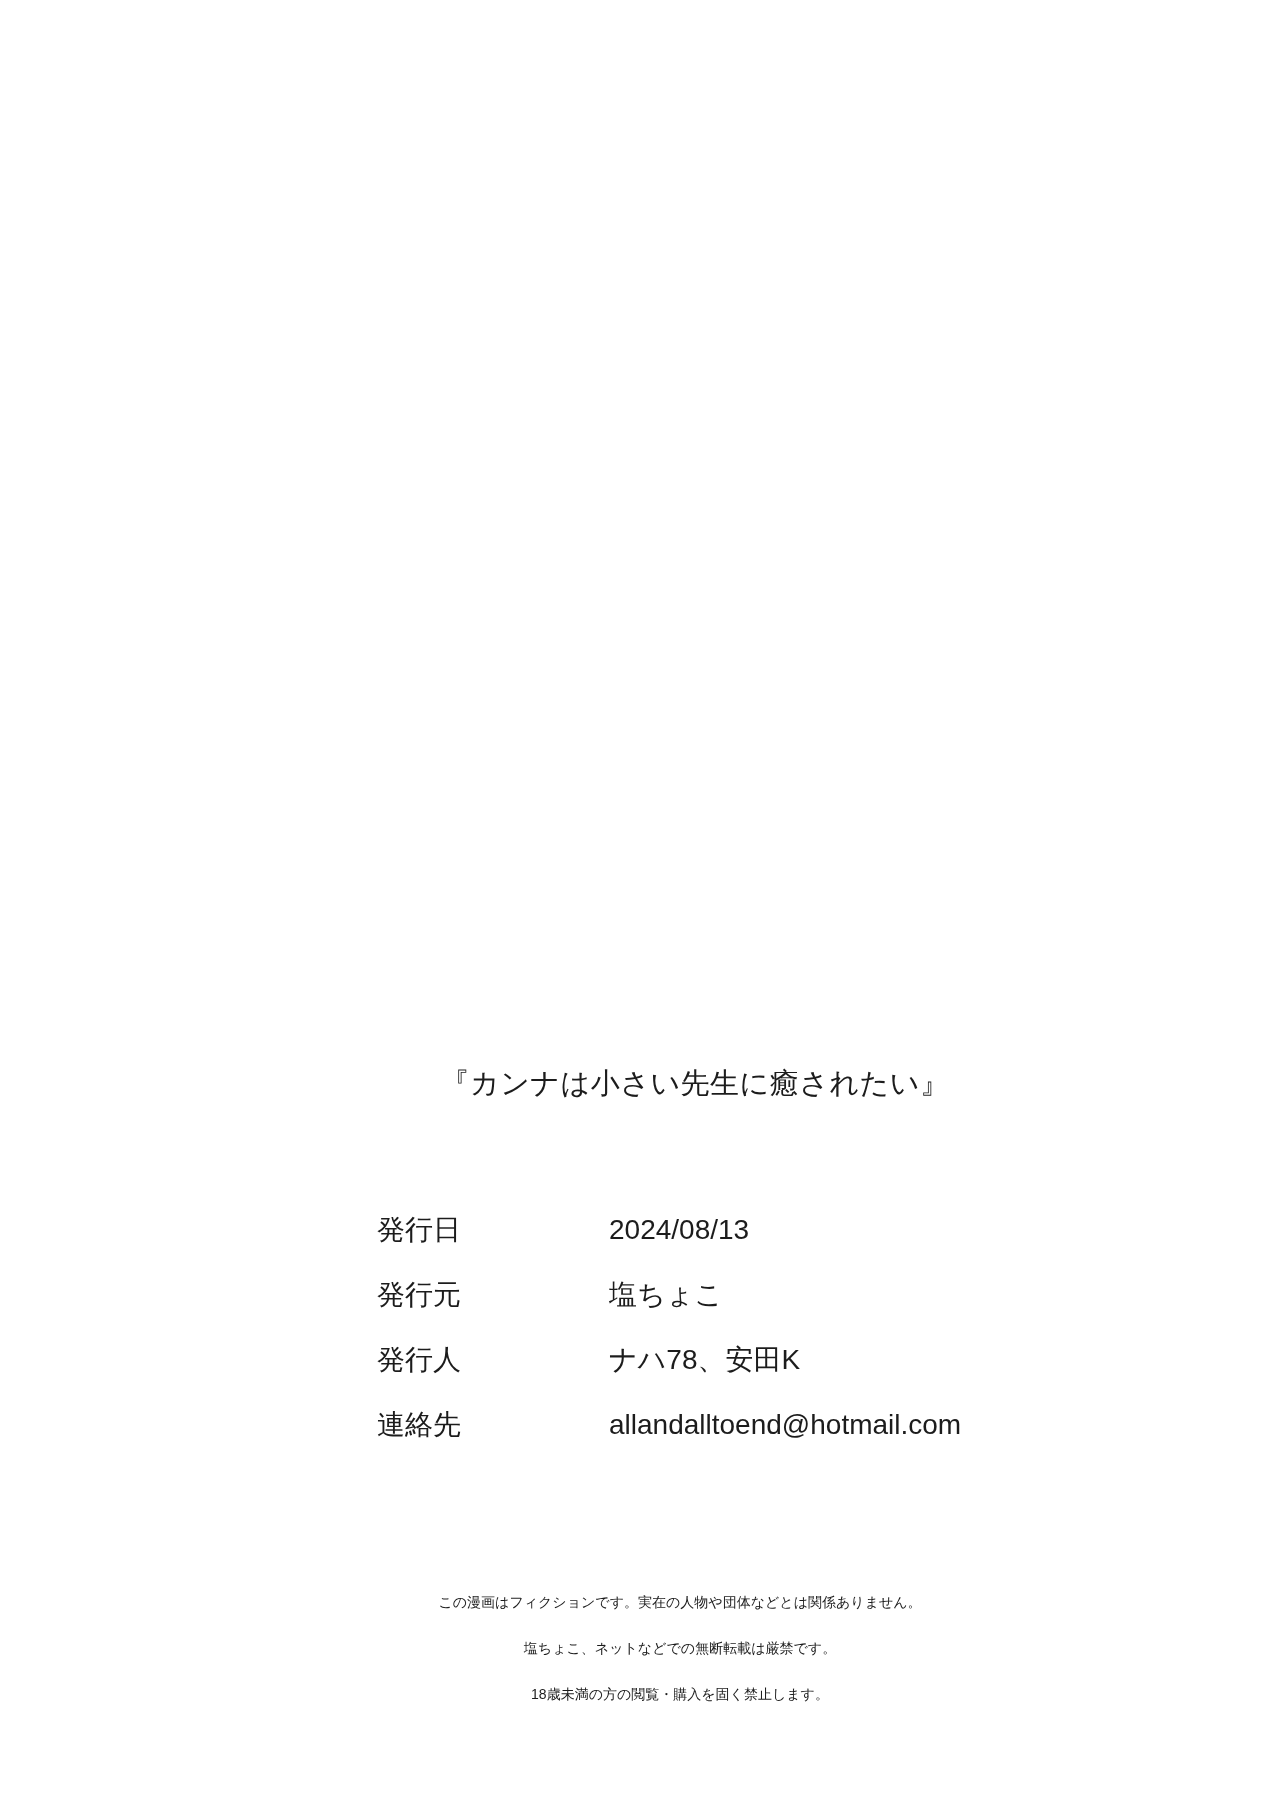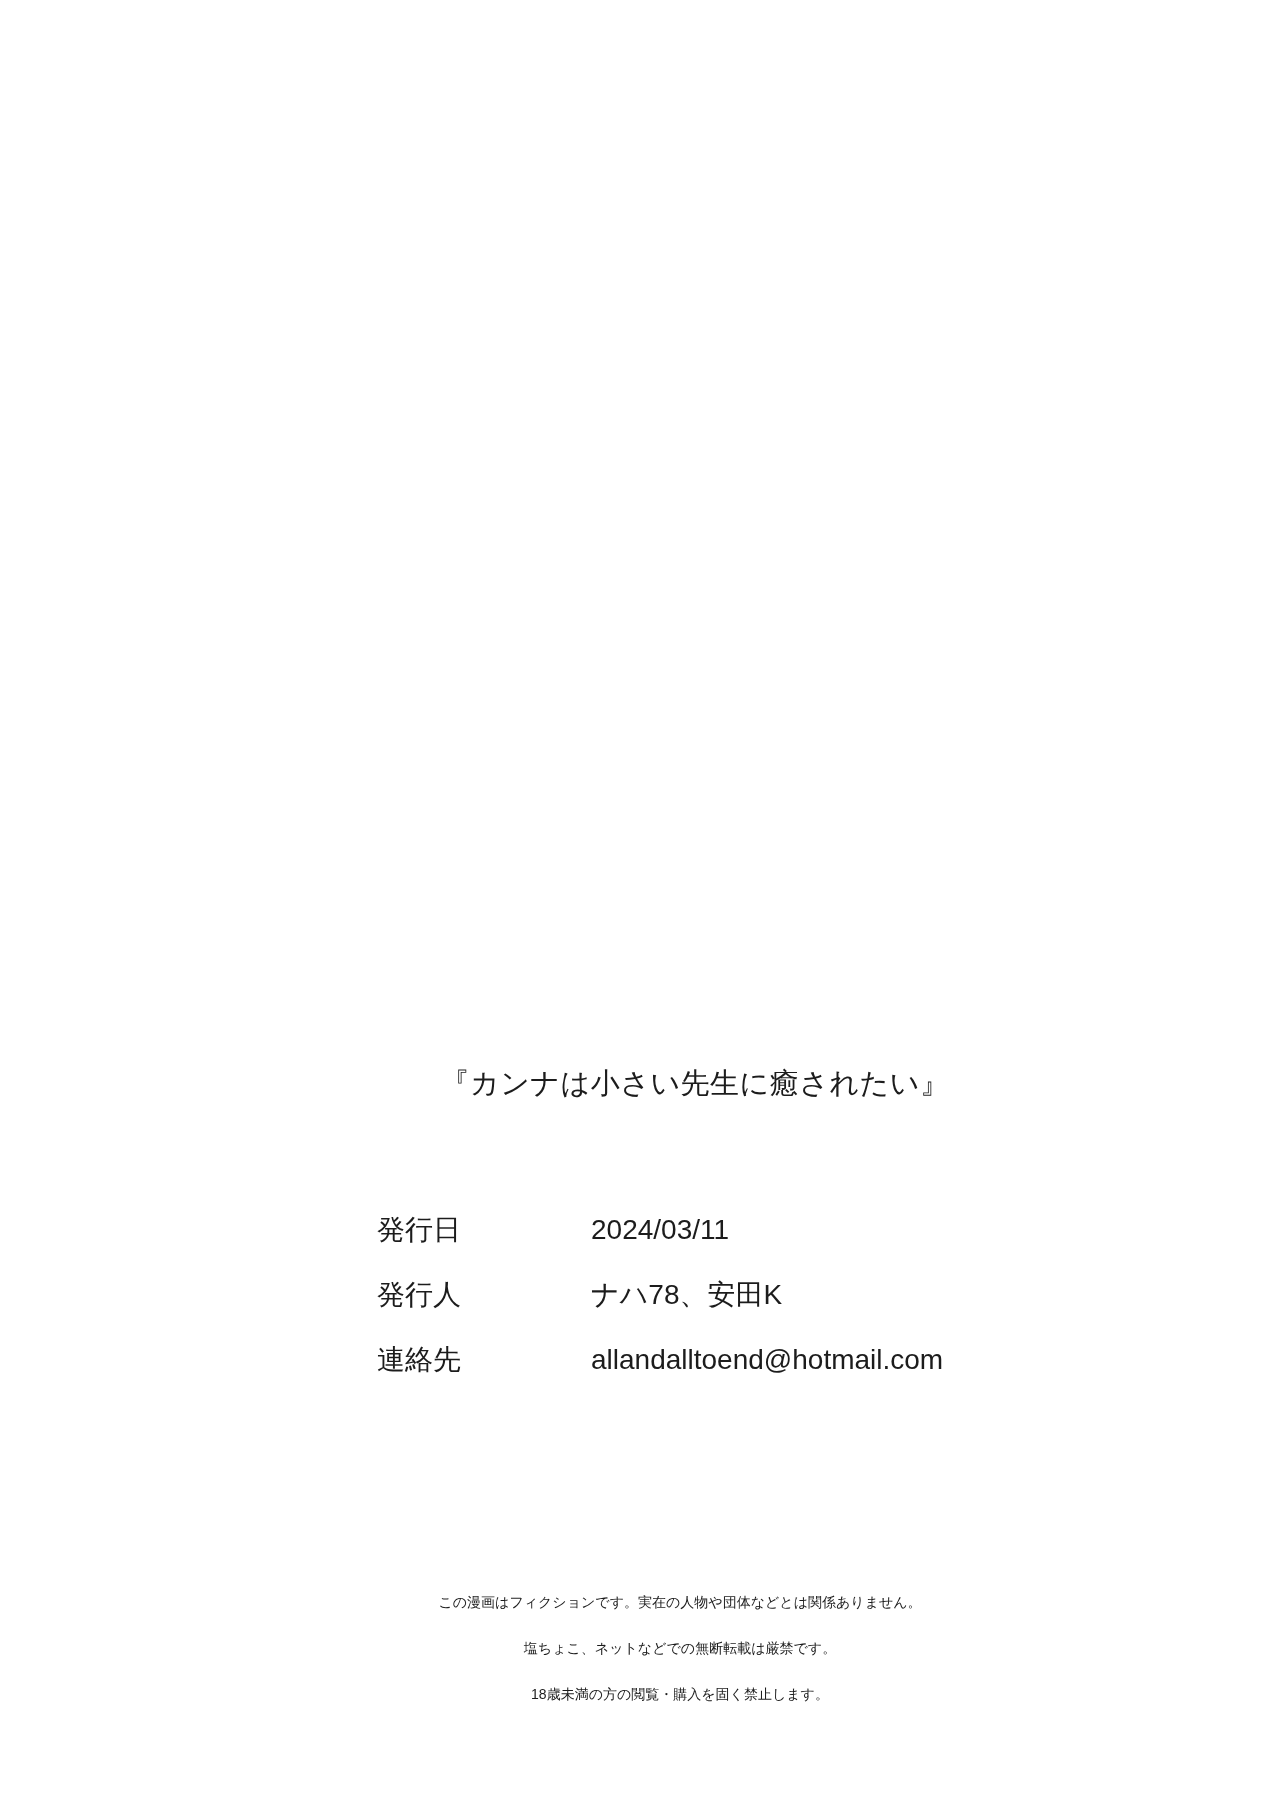--- a/index.html
+++ b/index.html
@@ -37,20 +37,21 @@
     position: absolute;
     top: 1342px;
     left: 275px;
   }
   .info-row {
     display: flex;
     height: 48px;
     line-height: 48px;
     font-size: 28px;
     white-space: nowrap;
+    gap: 18px;
   }
   .info-label {
     width: 180px;
     flex: 0 0 180px;
   }
   .info-label.latin-label {
     letter-spacing: 2px;
   }
   .info-value {
     white-space: nowrap;
@@ -78,21 +79,25 @@
 </head>
 <body>
 
 <div class="page">
 
   <div class="book-title">『カンナは小さい先生に癒されたい』</div>
 
   <div class="info-rows">
     <div class="info-row">
       <span class="info-label">発行日</span>
-      <span class="info-value">2024/03/11</span>
+      <span class="info-value">2024/08/13</span>
+    </div>
+    <div class="info-row">
+      <span class="info-label">発行元</span>
+      <span class="info-value">塩ちょこ</span>
     </div>
     <div class="info-row">
       <span class="info-label">発行人</span>
       <span class="info-value">ナハ78、安田K</span>
     </div>
     <div class="info-row">
       <span class="info-label">連絡先</span>
       <span class="info-value">allandalltoend@hotmail.com</span>
     </div>
   </div>

